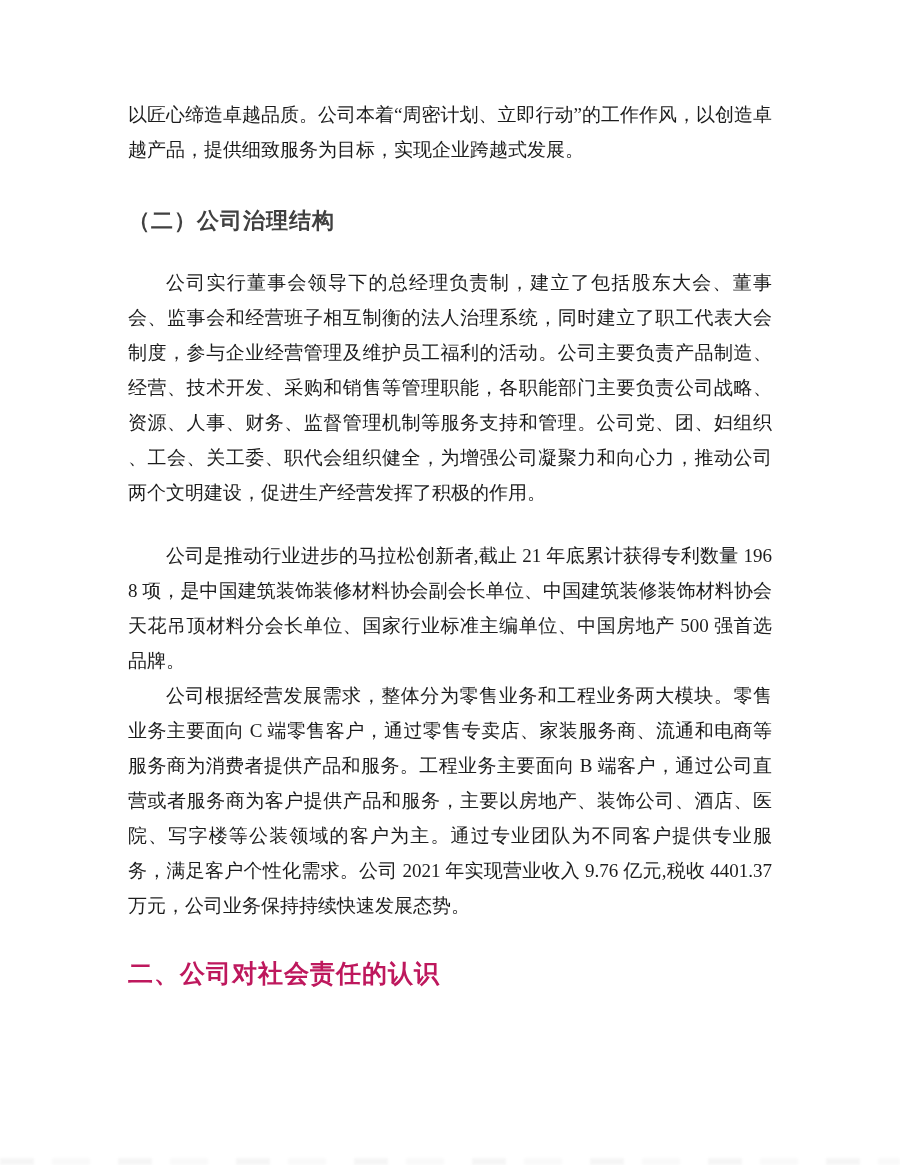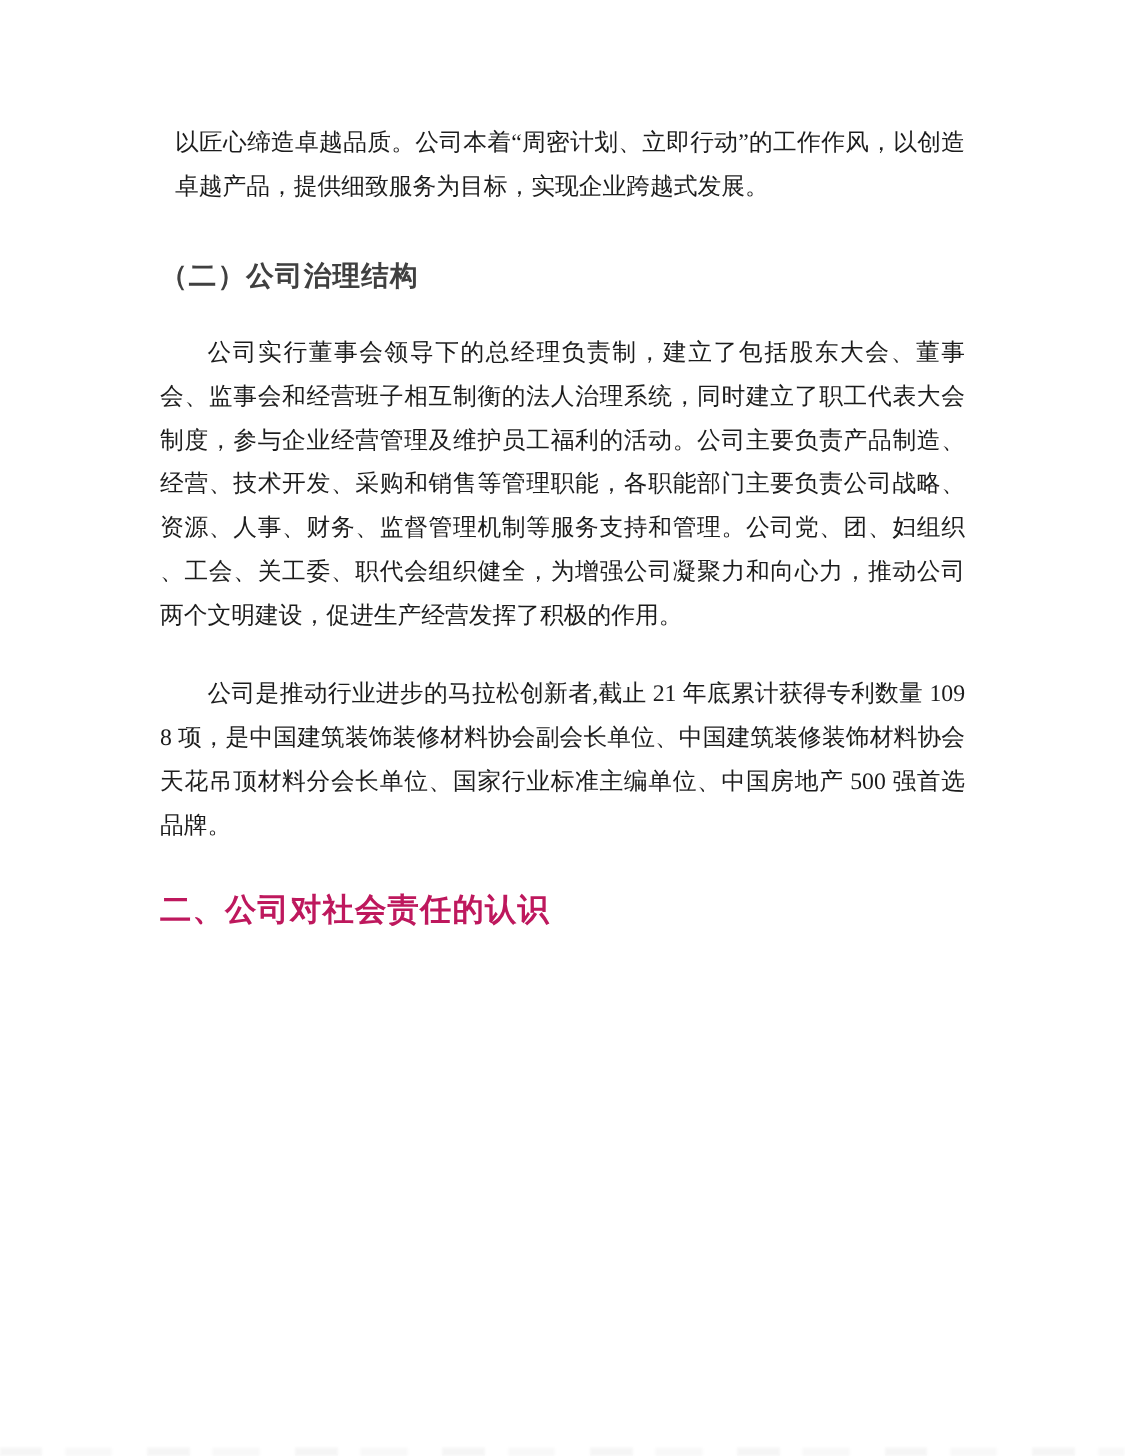--- a/index.html
+++ b/index.html
@@ -27,21 +27,20 @@
     font-family: "Liberation Serif", "DejaVu Serif", serif;
     font-size: 19px;
     line-height: 35px;
     text-align: justify;
     text-indent: 2em;
     color: #1c1c1c;
     word-break: break-all;
   }
   .body-para.no-indent {
     text-indent: 0;
-    margin-left: 12px;
   }
   .section-heading {
     margin: 40px 0 0 0;
     font-family: "Liberation Sans", "DejaVu Sans", sans-serif;
     font-weight: bold;
     font-size: 22px;
     line-height: 28px;
     color: #404040;
     letter-spacing: 1px;
   }
@@ -88,21 +87,22 @@
 
 <div class="page">
 
   <p class="body-para no-indent">以匠心缔造卓越品质。公司本着“周密计划、立即行动”的工作作风，以创造卓越产品，提供细致服务为目标，实现企业跨越式发展。</p>
 
   <h2 class="section-heading">（二）公司治理结构</h2>
 
   <p class="body-para para-governance">公司实行董事会领导下的总经理负责制，建立了包括股东大会、董事会、监事会和经营班子相互制衡的法人治理系统，同时建立了职工代表大会制度，参与企业经营管理及维护员工福利的活动。公司主要负责产品制造、经营、技术开发、采购和销售等管理职能，各职能部门主要负责公司战略、资源、人事、财务、监督管理机制等服务支持和管理。公司党、团、妇组织 、工会、关工委、职代会组织健全，为增强公司凝聚力和向心力，推动公司两个文明建设，促进生产经营发挥了积极的作用。</p>
 
 
-  <p class="body-para after-heading">公司是推动行业进步的马拉松创新者,截止 21 年底累计获得专利数量 1098 项，是中国建筑装饰装修材料协会副会长单位、中国建筑装修装饰材料协会天花吊顶材料分会长单位、国家行业标准主编单位、中国房地产 500 强首选品牌。</p>
+  <p class="body-para after-heading">公司是推动行业进步的马拉松创新者,截止 21 年底累计获得专利数量 1968 项，是中国建筑装饰装修材料协会副会长单位、中国建筑装修装饰材料协会天花吊顶材料分会长单位、国家行业标准主编单位、中国房地产 500 强首选品牌。</p>
 
+  <p class="body-para">公司根据经营发展需求，整体分为零售业务和工程业务两大模块。零售业务主要面向 C 端零售客户，通过零售专卖店、家装服务商、流通和电商等服务商为消费者提供产品和服务。工程业务主要面向 B 端客户，通过公司直营或者服务商为客户提供产品和服务，主要以房地产、装饰公司、酒店、医院、写字楼等公装领域的客户为主。通过专业团队为不同客户提供专业服务，满足客户个性化需求。公司 2021 年实现营业收入 9.76 亿元,税收 4401.37 万元，公司业务保持持续快速发展态势。</p>
 
   <h1 class="chapter-heading">二、公司对社会责任的认识</h1>
 
 
   <div class="bottom-edge"></div>
 
 </div>
 
 </body></html>

